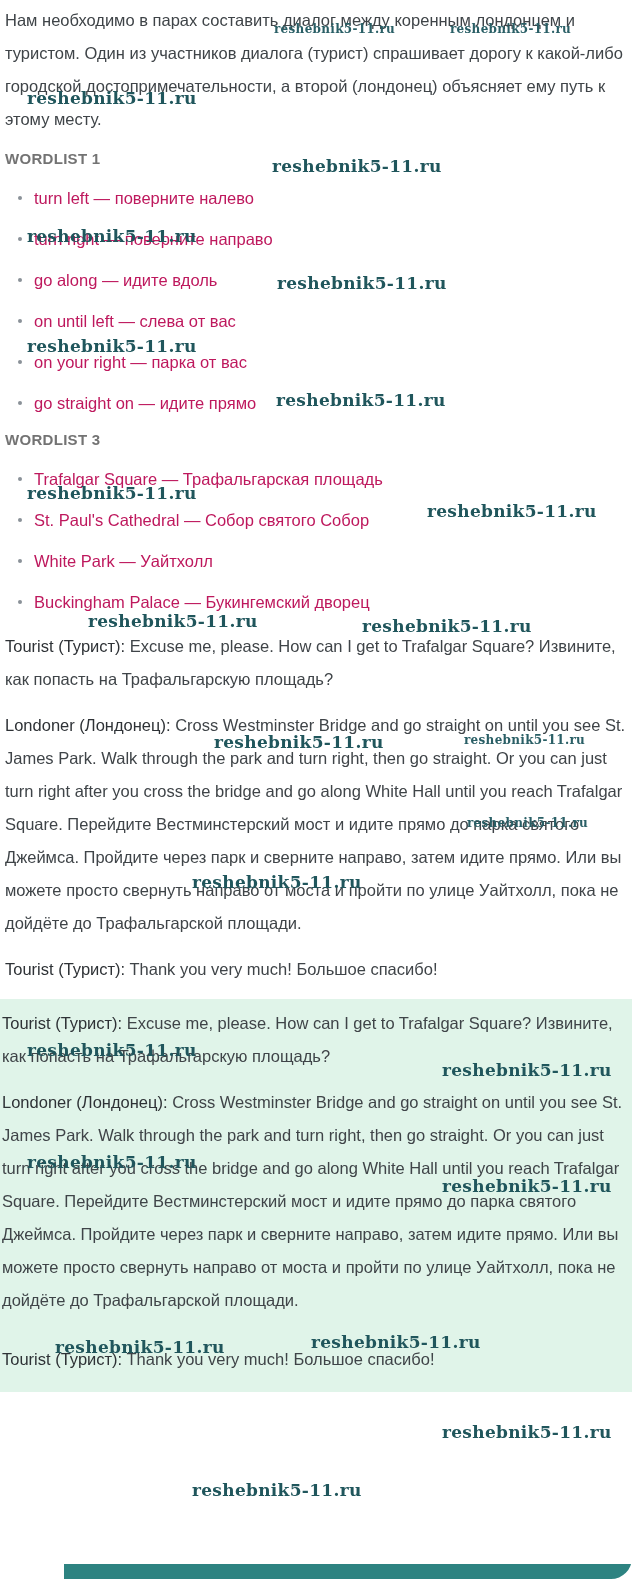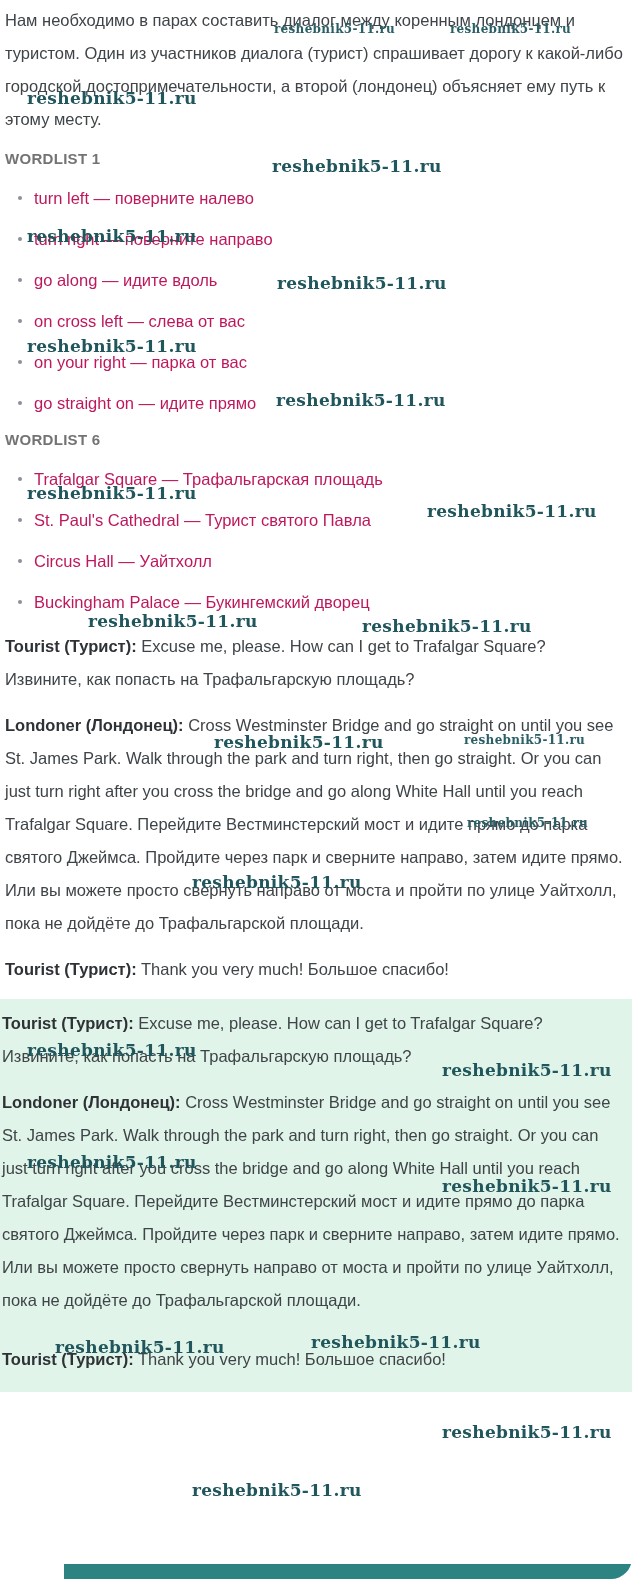--- a/index.html
+++ b/index.html
@@ -13,21 +13,21 @@
   .wl-title { font-size:15px; font-weight:bold; color:#737373; letter-spacing:.3px;
               margin:14px 0 18px 0; }
 
   ul.wordlist { list-style:none; margin:0 0 8px 0; }
   ul.wordlist li { position:relative; padding-left:29px; font-size:16.5px;
                    line-height:26px; margin-bottom:15px; color:#be185d; }
   ul.wordlist li::before { content:""; position:absolute; left:13px; top:11px;
                    width:4px; height:4px; border-radius:50%; background:#8a9198; }
 
   .dialogue p, .highlight p { font-size:16.5px; line-height:33px; margin-bottom:13px; color:#3f4448; }
-  .speaker { font-weight:bold; color:#2e3236; }
+  .speaker { font-weight:normal; color:#2e3236; }
 
   .highlight { background:#e0f4e9; padding:8px 8px 16px 2px; margin-top:4px; }
   .highlight p:last-child { margin-bottom:0; margin-top:26px; }
 
   .footer-bar { position:absolute; left:64px; right:0; bottom:0; height:15px; background:#2d8381; }
 
   .wm { position:absolute; font-family:"DejaVu Serif", serif; font-weight:bold;
         color:#20565c; white-space:nowrap; pointer-events:none; letter-spacing:.3px;text-align:center; }
   .wm-lg { font-size:17px; }
   .wm-sm { font-size:12px; color:#2a5f66; }
@@ -38,30 +38,30 @@
 <div class="page">
   <div class="content">
 
     <p class="intro">Нам необходимо в парах составить диалог между коренным лондонцем и туристом. Один из участников диалога (турист) спрашивает дорогу к какой-либо городской достопримечательности, а второй (лондонец) объясняет ему путь к этому месту.</p>
 
     <h2 class="wl-title">WORDLIST 1</h2>
     <ul class="wordlist">
       <li>turn left — поверните налево</li>
       <li>turn right — поверните направо</li>
       <li>go along — идите вдоль</li>
-      <li>on cross left — слева от вас</li>
+      <li>on until left — слева от вас</li>
       <li>on your right — парка от вас</li>
       <li>go straight on — идите прямо</li>
     </ul>
 
-    <h2 class="wl-title">WORDLIST 6</h2>
+    <h2 class="wl-title">WORDLIST 3</h2>
     <ul class="wordlist">
       <li>Trafalgar Square — Трафальгарская площадь</li>
-      <li>St. Paul's Cathedral — Турист святого Павла</li>
-      <li>Circus Hall — Уайтхолл</li>
+      <li>St. Paul's Cathedral — Собор святого Собор</li>
+      <li>White Park — Уайтхолл</li>
       <li>Buckingham Palace — Букингемский дворец</li>
     </ul>
 
     <div class="dialogue">
       <p><b class="speaker">Tourist (Турист):</b> <span>Excuse me, please. How can I get to Trafalgar Square? Извините, как попасть на Трафальгарскую площадь?</span></p>
       <p><b class="speaker">Londoner (Лондонец):</b> <span>Cross Westminster Bridge and go straight on until you see St. James Park. Walk through the park and turn right, then go straight. Or you can just turn right after you cross the bridge and go along White Hall until you reach Trafalgar Square. Перейдите Вестминстерский мост и идите прямо до парка святого Джеймса. Пройдите через парк и сверните направо, затем идите прямо. Или вы можете просто свернуть направо от моста и пройти по улице Уайтхолл, пока не дойдёте до Трафальгарской площади.</span></p>
       <p><b class="speaker">Tourist (Турист):</b> <span>Thank you very much! Большое спасибо!</span></p>
     </div>
   </div>
 

